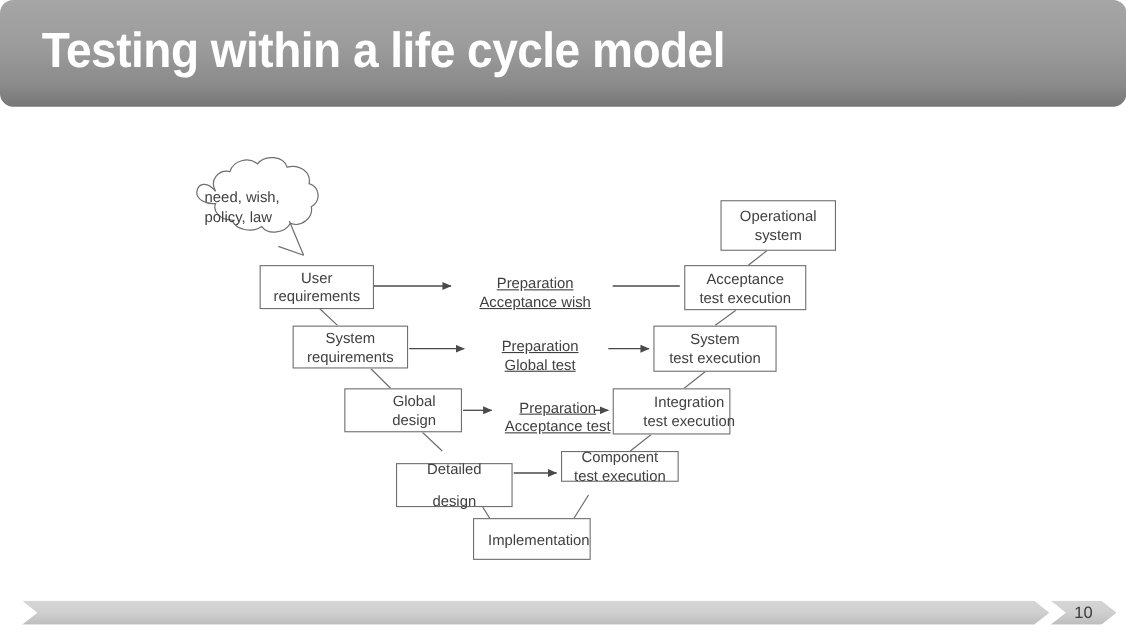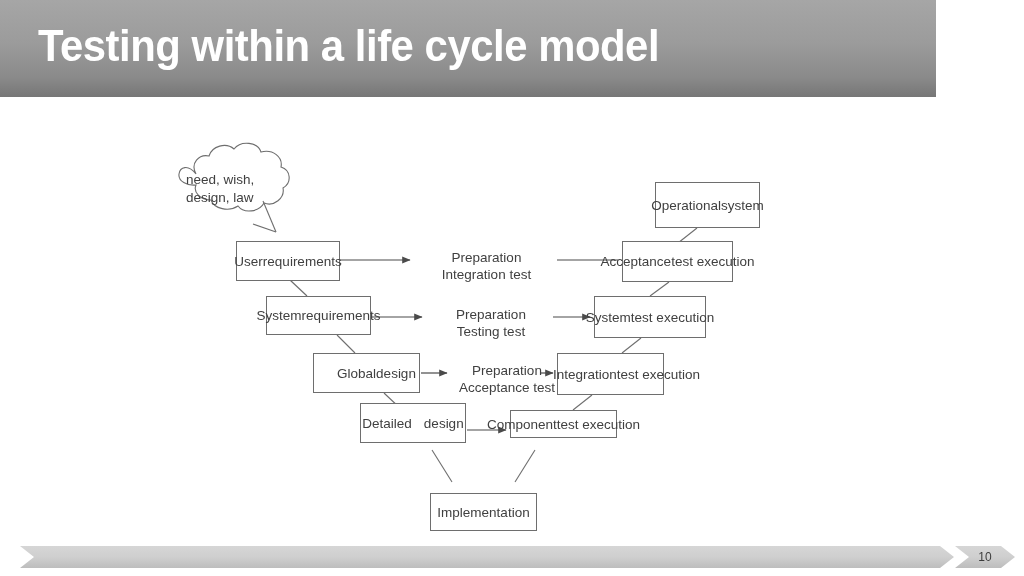--- a/index.html
+++ b/index.html
@@ -12,22 +12,23 @@
     height: 576px;
     position: relative;
     overflow: hidden;
     font-family: "Liberation Sans", sans-serif;
   }
 
   
   #slide-header {
     position: absolute;
     left: 0; top: 0;
-    width: 936px; height: 97px;
+    width: 1024px; height: 97px;
     background: linear-gradient(to bottom, #a6a6a6 0%, #9b9b9b 45%, #8a8a8a 80%, #767676 100%);
+    border-radius: 12px;
   }
   #slide-title {
     position: absolute;
     left: 38px;
     top: 20px;
     font-size: 45px;
     font-weight: bold;
     color: #ffffff;
     letter-spacing: -0.5px;
     white-space: nowrap;
@@ -50,34 +51,36 @@
   .node {
     position: absolute;
     box-sizing: border-box;
     border: 1px solid #6e6e6e;
     background: #ffffff;
     color: #404040;
     font-size: 13.5px;
     line-height: 17px;
     text-align: center;
     display: flex;
+    flex-direction: column;
     align-items: center;
     justify-content: center;
     font-family: "Liberation Sans", sans-serif;
   }
   .node .ln { display: block; white-space: nowrap; }
 
   .plain-label {
     position: absolute;
     color: #404040;
     font-size: 13.5px;
     line-height: 17px;
     text-align: center;
     white-space: nowrap;
     font-family: "Liberation Sans", sans-serif;
+    text-decoration: underline;
   }
   .plain-label .ln { display: block; }
 
   .cloud-text {
     position: absolute;
     color: #404040;
     font-size: 13.5px;
     line-height: 18px;
     white-space: nowrap;
     font-family: "Liberation Sans", sans-serif;
@@ -98,21 +101,21 @@
     position: absolute;
     left: 955px;
     top: 546px;
     width: 60px;
     height: 22px;
     background: linear-gradient(to bottom, #d6d6d6 0%, #cfcfcf 50%, #bdbdbd 100%);
     clip-path: polygon(0 0, calc(100% - 14px) 0, 100% 50%, calc(100% - 14px) 100%, 0 100%, 14px 50%);
     display: flex;
     align-items: center;
     justify-content: center;
-    font-size: 12px;
+    font-size: 15px;
     color: #3c3c3c;
     font-family: "Liberation Sans", sans-serif;
   }
 </style>
 </head>
 <body>
 
 <div id="slide-header">
   <div id="slide-title">Testing within a life cycle model</div>
 </div>
@@ -163,55 +166,55 @@
       <path d="M557,163 L618,163"></path>
       <path d="M553,220 L590,220" marker-end="url(#arrowhead)"></path>
       <path d="M540,276 L553,276" marker-end="url(#arrowhead)"></path>
 
       <path d="M467,333 L506,333" marker-end="url(#arrowhead)"></path>
     </g>
   </svg>
 
   <div class="cloud-text" style="left:186px; top:74px; width:98px;">
     <span class="ln">need, wish,</span>
-    <span class="ln">design, law</span>
+    <span class="ln">policy, law</span>
   </div>
 
   <div class="node" style="left:236px; top:144px; width:104px; height:40px;">
     <span class="ln">User</span>
     <span class="ln">requirements</span>
   </div>
 
   <div class="node" style="left:266px; top:199px; width:105px; height:39px;">
     <span class="ln">System</span>
     <span class="ln">requirements</span>
   </div>
 
   <div class="node" style="left:313px; top:256px; width:107px; height:40px;padding-left:20px;">
     <span class="ln">Global</span>
     <span class="ln">design</span>
   </div>
 
-  <div class="node" style="left:360px; top:306px; width:106px; height:40px;gap:12px;">
+  <div class="node" style="left:360px; top:324px; width:106px; height:40px;gap:12px;">
     <span class="ln">Detailed</span>
     <span class="ln">design</span>
   </div>
 
-  <div class="node" style="left:430px; top:396px; width:107px; height:38px;">
+  <div class="node" style="left:430px; top:374px; width:107px; height:38px;align-items:flex-end;">
     <span class="ln">Implementation</span>
   </div>
 
   <div class="plain-label" style="left:414px; top:152px; width:145px;">
     <span class="ln">Preparation</span>
-    <span class="ln">Integration test</span>
+    <span class="ln">Acceptance wish</span>
   </div>
 
   <div class="plain-label" style="left:426px; top:209px; width:130px;">
     <span class="ln">Preparation</span>
-    <span class="ln">Testing test</span>
+    <span class="ln">Global test</span>
   </div>
 
   <div class="plain-label" style="left:433px; top:265px; width:148px;">
     <span class="ln">Preparation</span>
     <span class="ln">Acceptance test</span>
   </div>
 
   <div class="node" style="left:655px; top:85px; width:105px; height:46px;">
     <span class="ln">Operational</span>
     <span class="ln">system</span>

